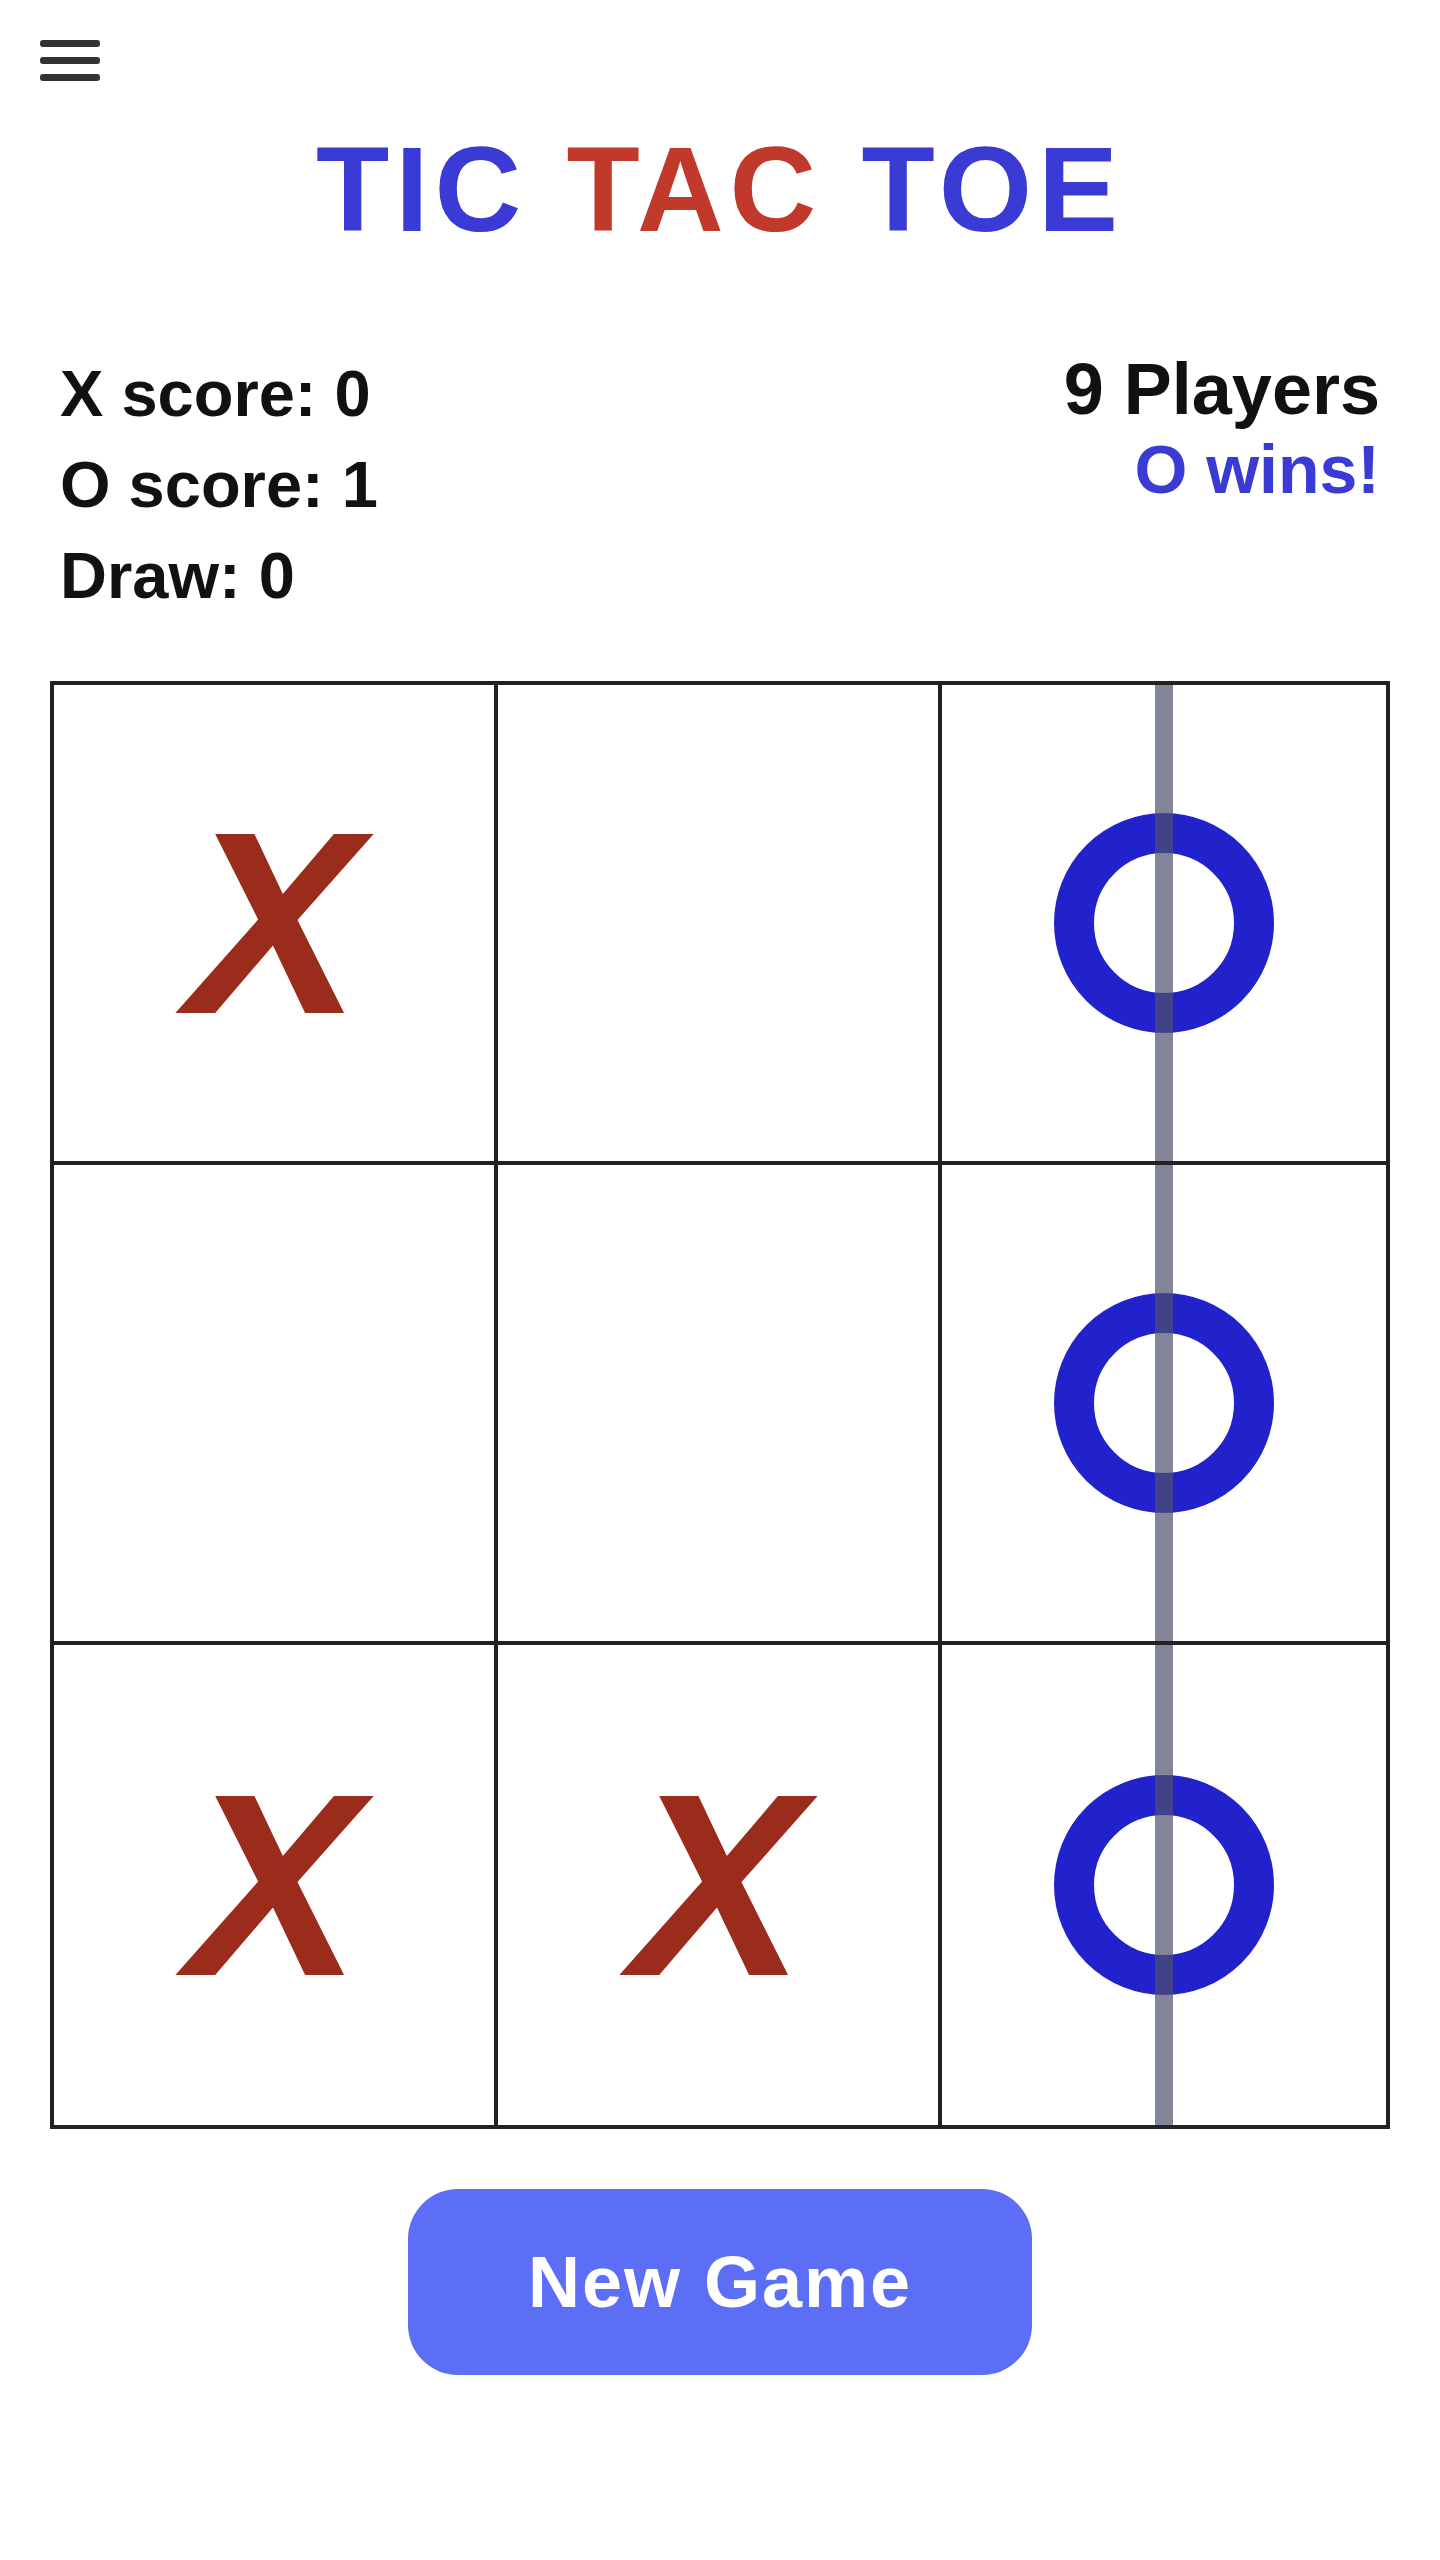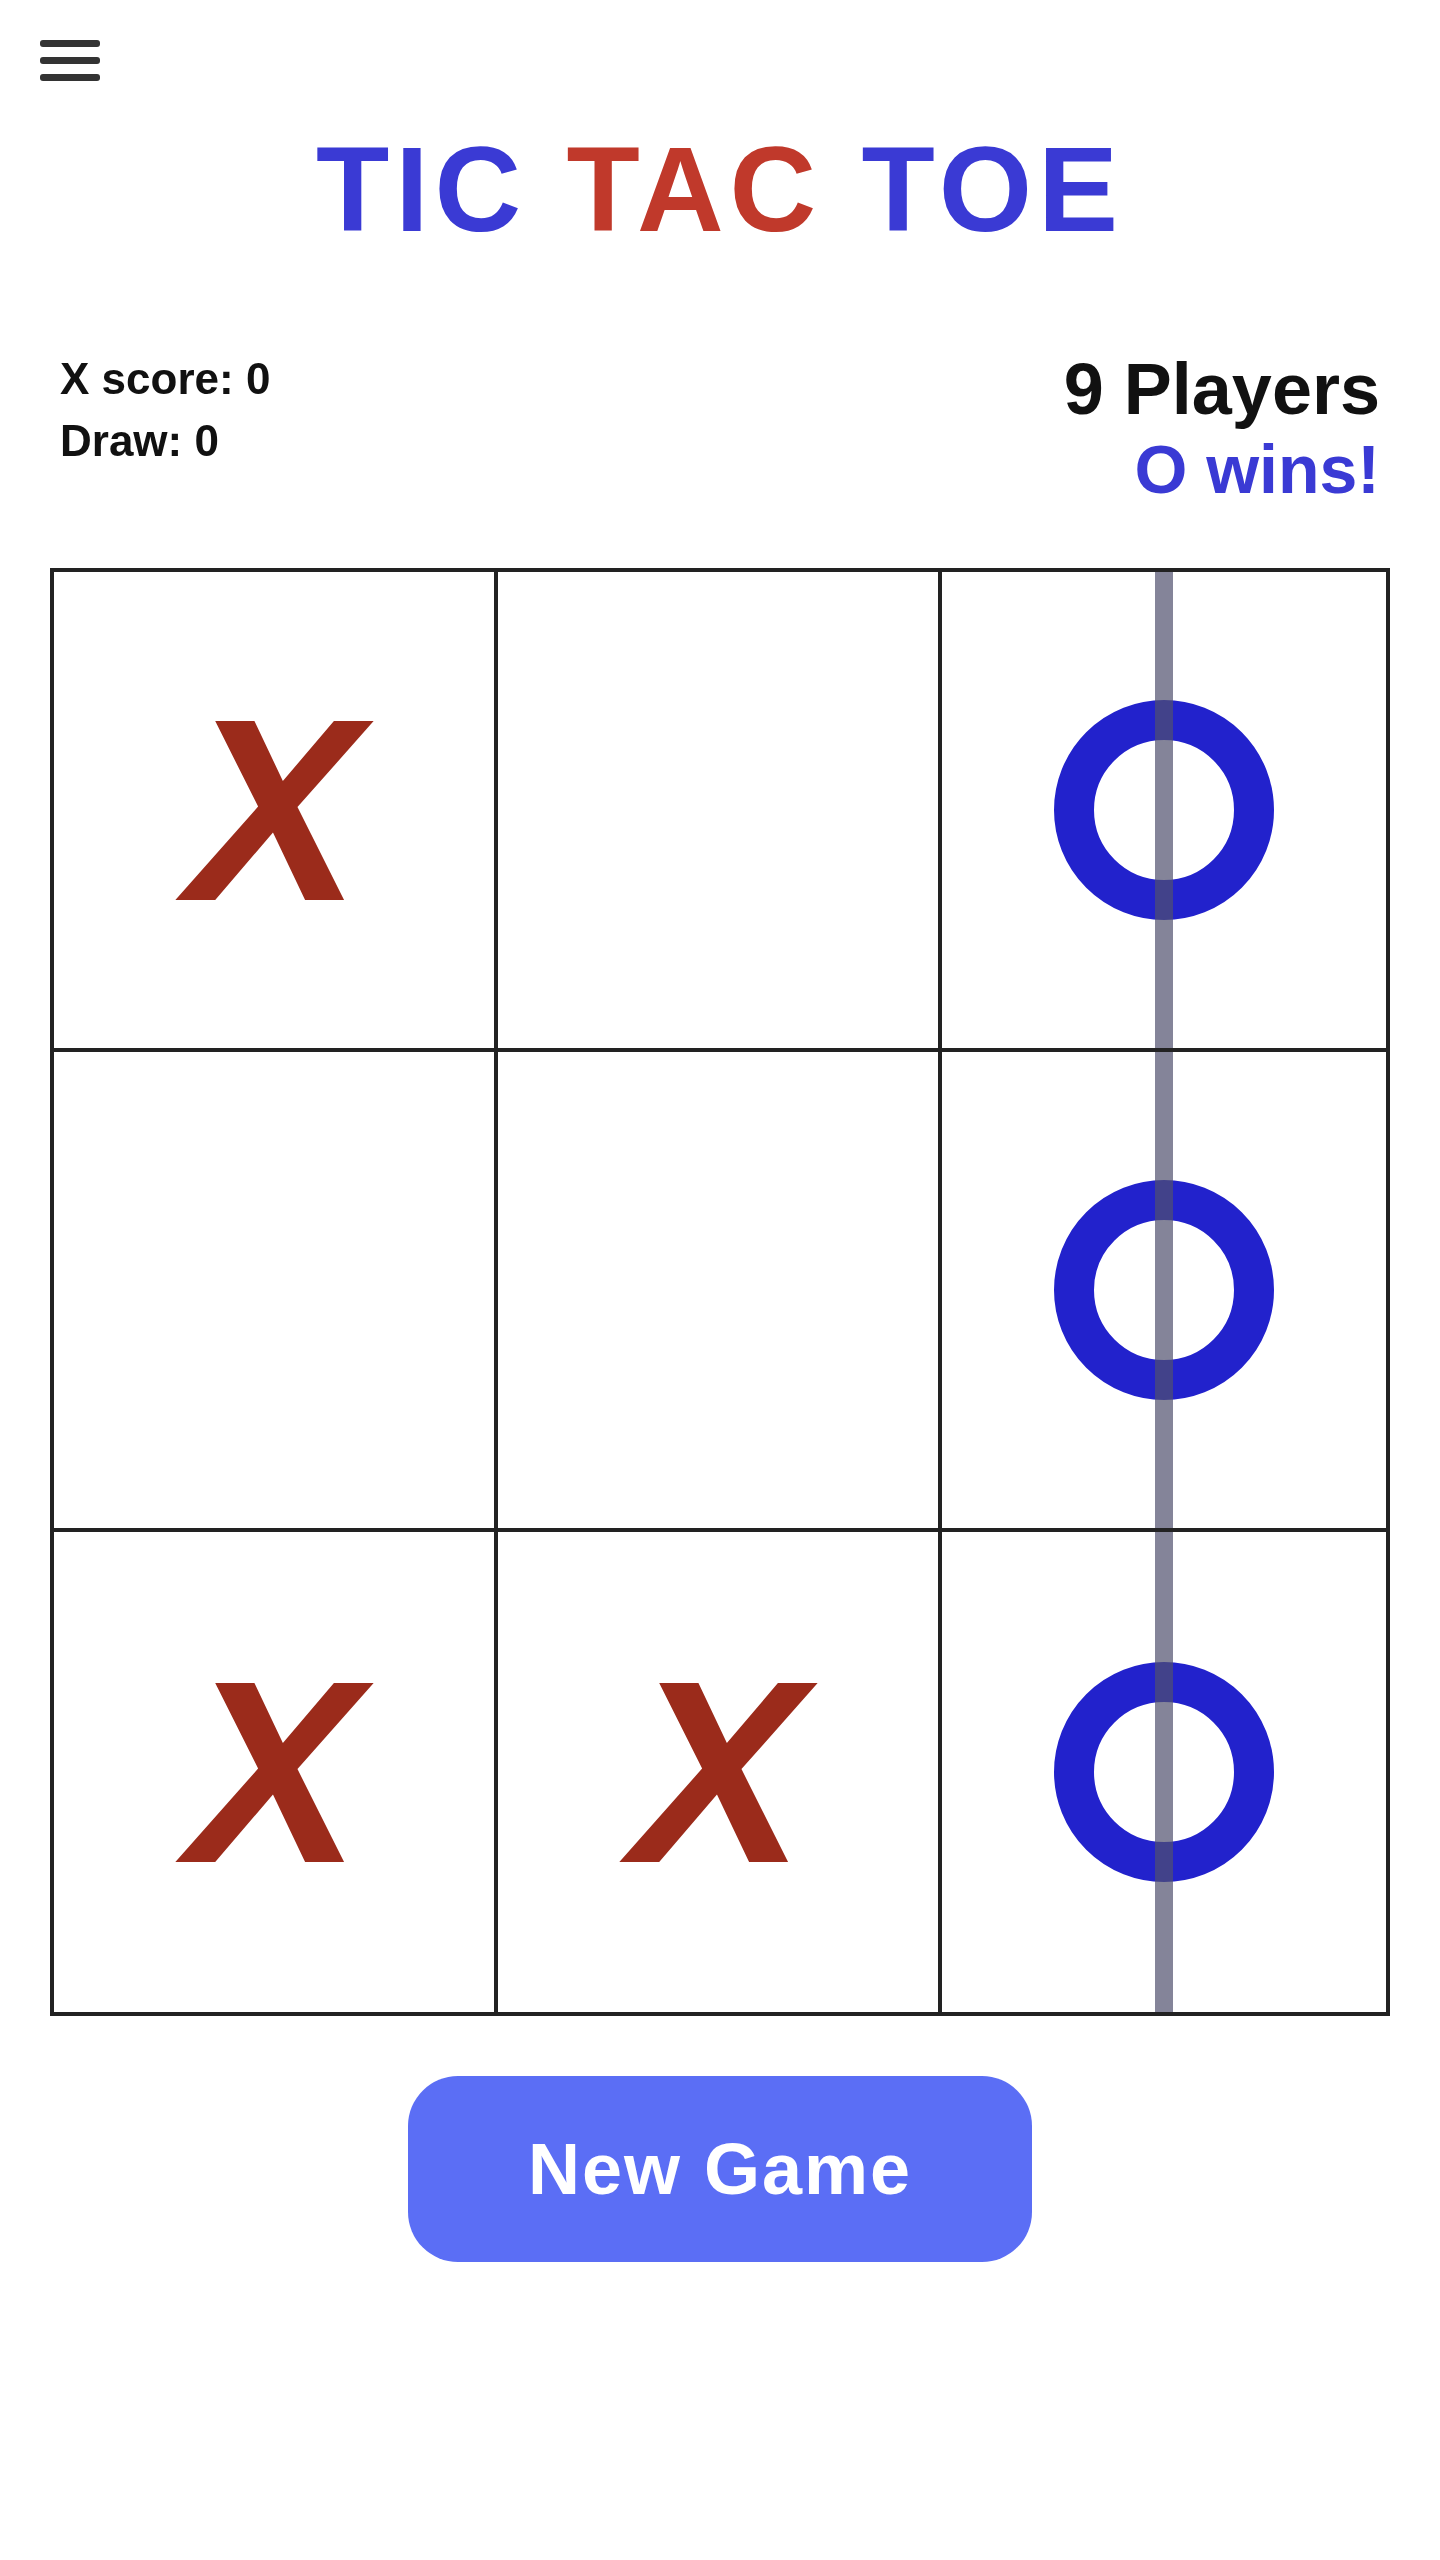--- a/index.html
+++ b/index.html
@@ -67,21 +67,21 @@
     
     .score-section {
       display: flex;
       justify-content: space-between;
       align-items: flex-start;
       padding: 40px 60px;
       margin-top: 30px;
     }
 
     .scores-left {
-      font-size: 44px;
+      font-size: 65px;
       font-weight: bold;
       color: #111;
       line-height: 1.4;
     }
 
     .scores-right {
       text-align: right;
     }
 
     .players-label {
@@ -185,20 +185,25 @@
 </div>
 
 <div class="score-section">
   <div class="scores-left">
     <div>
       <span>X score:</span>
       <span>  </span>
       <span>0</span>
     </div>
     <div>
+      <span>O score:</span>
+      <span>  </span>
+      <span>1</span>
+    </div>
+    <div>
       <span>Draw:</span>
       <span>      </span>
       <span>0</span>
     </div>
   </div>
   <div class="scores-right">
     <div class="players-label">9 Players</div>
     <div class="winner-label">O wins!</div>
   </div>
 </div>

